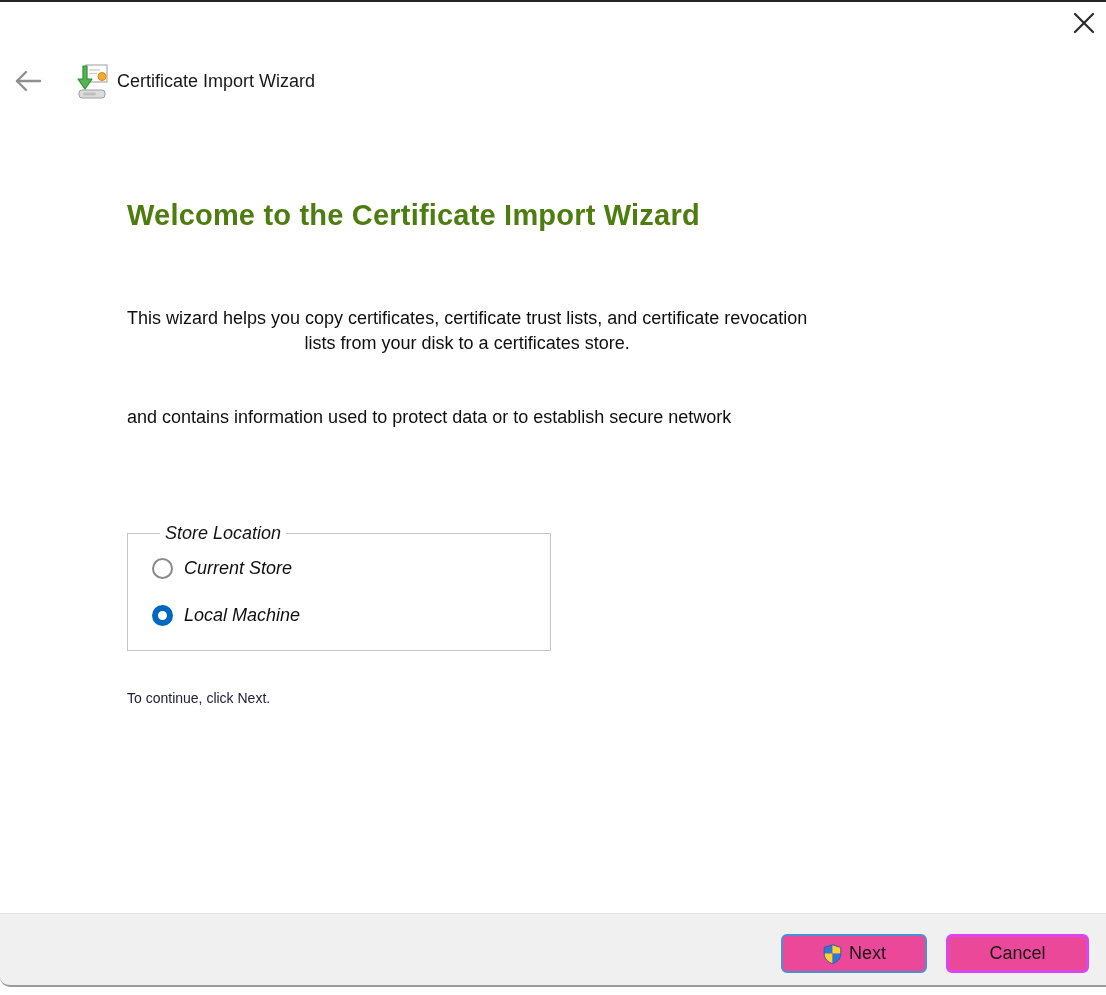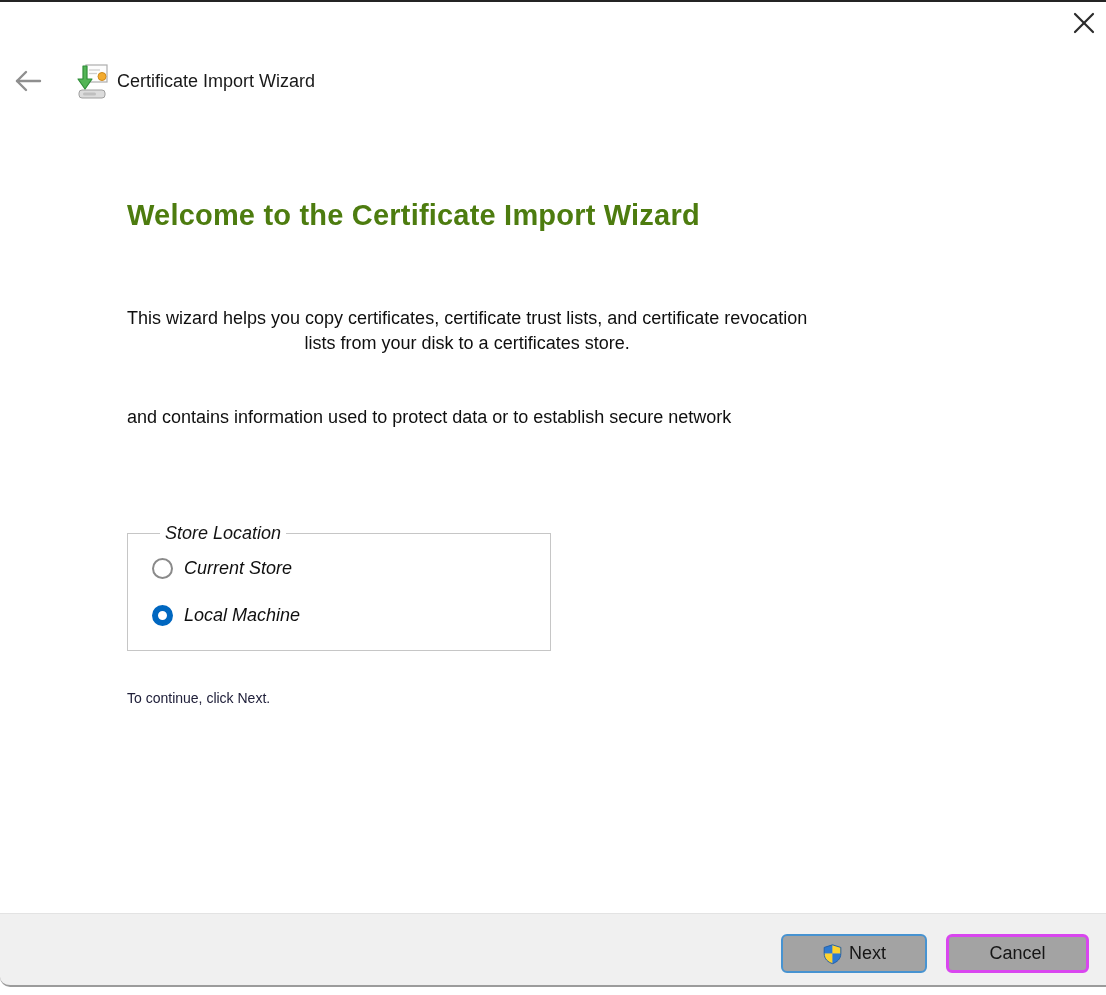--- a/index.html
+++ b/index.html
@@ -34,21 +34,21 @@
   .radio-circle { flex:0 0 auto; border-radius:50%; margin-right:11px; }
   .radio-circle.unselected { width:21px; height:21px; border:2px solid #8a8a8a; background:#fff; }
   .radio-circle.selected  { width:21px; height:21px; border:6px solid var(--accent,#0067c0); background:#fff; }
   .radio-label { font-size:18px; color:#0f0f0f; white-space:nowrap; }
 
   
   .footer { position:absolute; left:0; top:913px; width:1106px; height:74px;
     background:#f0f0f0; border-top:1px solid #e3e3e3; border-bottom:2px solid #9b9b9b;
     border-bottom-left-radius:10px; }
   .btn { position:absolute; top:20px; height:39px; display:flex; align-items:center; justify-content:center;
-    gap:6px; background:#a3a3a3; border-radius:6px; font-size:18px; color:#161616; cursor:pointer;
+    gap:6px; background:#ec4899; border-radius:6px; font-size:18px; color:#161616; cursor:pointer;
     font-family:inherit; }
   .btn-next { left:781px; width:146px; border:2px solid #4793d1; }
   .btn-cancel { left:946px; width:143px; border:3px solid #d946ef; }
 </style>
 </head>
 <body>
 
 <div id="window">
   <div class="top-edge"></div>
 

